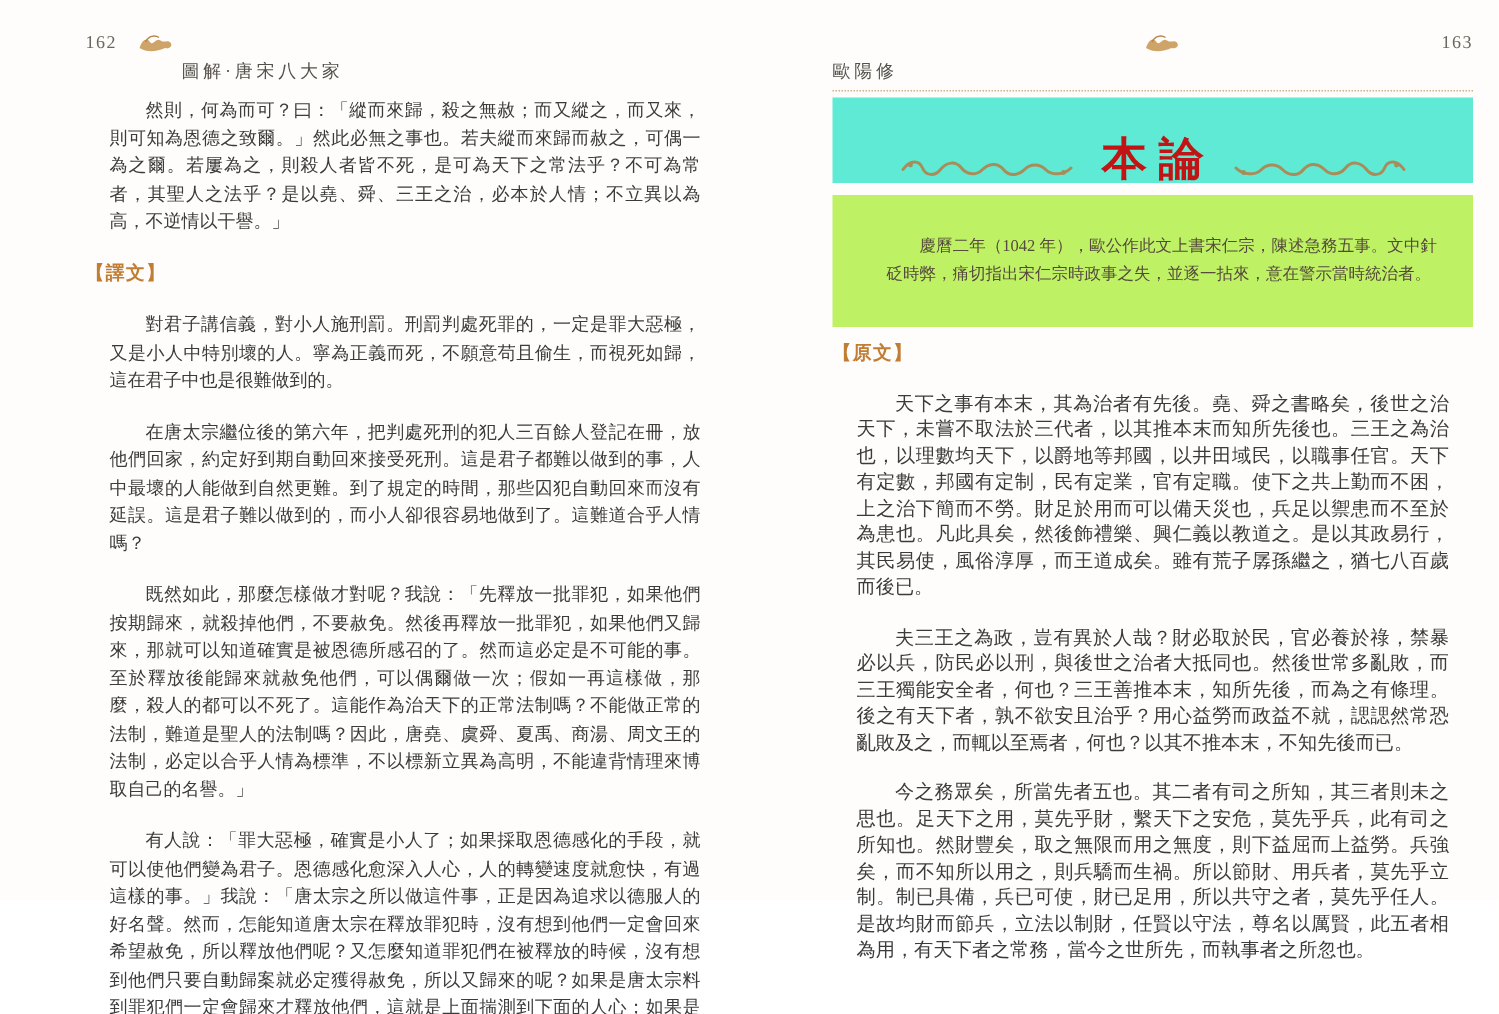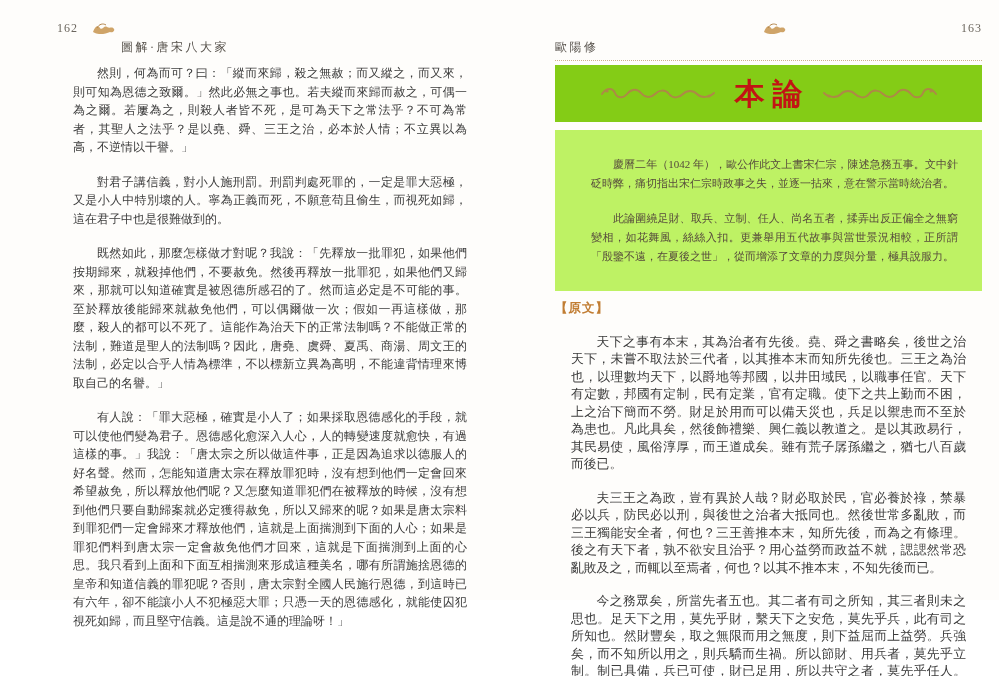--- a/index.html
+++ b/index.html
@@ -22,22 +22,22 @@
   .runhead-right{justify-content:space-between;}
   .runhead-right .pagenum{margin-left:9px;}
   .dragon{display:inline-block;margin:0 4px;line-height:0;}
 
   
   .body-left{margin-top:28px;font-size:12px;line-height:18.5px;text-align:justify;color:#3b3b3b;}
   .para{text-indent:2em;margin:16px;}
   .section-label{color:#c17d33;font-weight:bold;font-size:12.5px;letter-spacing:1px;margin:2px 0 2px 0;text-indent:0;}
   .rule{height:0;border-top:1px dotted #ccb08a;margin:24px 0 4px 0;}
   .banner{
-    height:57px;background:#84cc16;
-    display:flex;align-items:center;justify-content:center;
+    height:57px;background:#5eead4;
+    display:flex;align-items:flex-end;justify-content:center;
   }
   .chapter-title{
     color:#c21414;font-size:30px;font-weight:bold;letter-spacing:8px;
     margin:0 10px;line-height:1;text-indent:8px;
   }
   .flourish{line-height:0;opacity:.9;}
   .flourish.mirror{transform:scaleX(-1);}
   .intro-box{
     background:#bef264;margin-top:8px;padding:9px 8px 9px 20px;
     font-size:11px;line-height:19px;color:#564a3c;text-align:justify;
@@ -57,21 +57,23 @@
         <svg width="26" height="15" viewBox="0 0 26 15">
           <path d="M2 11 C4 5,7 4,9 7 C11 10,13 4,16 6 C19 8,21 5,23 8 C24 9.5,22 12,19 11 C15 13,8 14,4 12 Z" fill="#cfa468"></path>
           <path d="M6 7 C8 3,12 2,15 4" stroke="#b4854a" stroke-width="1" fill="none"></path>
         </svg>
       </span>
       <span class="title">圖解·唐宋八大家</span>
     </div>
 
     <div class="body-left">
       <p class="para">然則，何為而可？曰：「縱而來歸，殺之無赦；而又縱之，而又來，則可知為恩德之致爾。」然此必無之事也。若夫縱而來歸而赦之，可偶一為之爾。若屢為之，則殺人者皆不死，是可為天下之常法乎？不可為常者，其聖人之法乎？是以堯、舜、三王之治，必本於人情；不立異以為高，不逆情以干譽。」</p>
+      <p class="para section-label">【譯文】</p>
       <p class="para">對君子講信義，對小人施刑罰。刑罰判處死罪的，一定是罪大惡極，又是小人中特別壞的人。寧為正義而死，不願意苟且偷生，而視死如歸，這在君子中也是很難做到的。</p>
+      <p class="para">在唐太宗繼位後的第六年，把判處死刑的犯人三百餘人登記在冊，放他們回家，約定好到期自動回來接受死刑。這是君子都難以做到的事，人中最壞的人能做到自然更難。到了規定的時間，那些囚犯自動回來而沒有延誤。這是君子難以做到的，而小人卻很容易地做到了。這難道合乎人情嗎？</p>
       <p class="para">既然如此，那麼怎樣做才對呢？我說：「先釋放一批罪犯，如果他們按期歸來，就殺掉他們，不要赦免。然後再釋放一批罪犯，如果他們又歸來，那就可以知道確實是被恩德所感召的了。然而這必定是不可能的事。至於釋放後能歸來就赦免他們，可以偶爾做一次；假如一再這樣做，那麼，殺人的都可以不死了。這能作為治天下的正常法制嗎？不能做正常的法制，難道是聖人的法制嗎？因此，唐堯、虞舜、夏禹、商湯、周文王的法制，必定以合乎人情為標準，不以標新立異為高明，不能違背情理來博取自己的名譽。」</p>
       <p class="para">有人說：「罪大惡極，確實是小人了；如果採取恩德感化的手段，就可以使他們變為君子。恩德感化愈深入人心，人的轉變速度就愈快，有過這樣的事。」我說：「唐太宗之所以做這件事，正是因為追求以德服人的好名聲。然而，怎能知道唐太宗在釋放罪犯時，沒有想到他們一定會回來希望赦免，所以釋放他們呢？又怎麼知道罪犯們在被釋放的時候，沒有想到他們只要自動歸案就必定獲得赦免，所以又歸來的呢？如果是唐太宗料到罪犯們一定會歸來才釋放他們，這就是上面揣測到下面的人心；如果是罪犯們料到唐太宗一定會赦免他們才回來，這就是下面揣測到上面的心思。我只看到上面和下面互相揣測來形成這種美名，哪有所謂施捨恩德的皇帝和知道信義的罪犯呢？否則，唐太宗對全國人民施行恩德，到這時已有六年，卻不能讓小人不犯極惡大罪；只憑一天的恩德感化，就能使囚犯視死如歸，而且堅守信義。這是說不通的理論呀！」</p>
     </div>
   </div>
 
   <div class="page page-right">
     <div class="runhead runhead-right">
       <span class="title">歐陽修</span>
       <span class="dragon">
         <svg width="26" height="15" viewBox="0 0 26 15">
@@ -98,21 +100,20 @@
         <svg width="118" height="18" viewBox="0 0 118 18">
           <path d="M3 9 C8 2,14 3,16 8 C18 13,24 14,28 9 C32 4,38 3,42 8 C46 13,52 13,56 9 C60 5,66 4,70 9 C74 14,80 13,84 9 C88 5,94 5,98 9 C102 13,110 13,115 8" stroke="#b2824c" stroke-width="2" fill="none" stroke-linecap="round"></path>
           <circle cx="8" cy="6" r="1.6" fill="#b2824c"></circle>
             <circle cx="110" cy="11" r="1.6" fill="#b2824c"></circle>
         </svg>
       </span>
     </div>
 
     <div class="intro-box">
       <p class="para">慶曆二年（1042 年），歐公作此文上書宋仁宗，陳述急務五事。文中針砭時弊，痛切指出宋仁宗時政事之失，並逐一拈來，意在警示當時統治者。</p>
-      <p class="para">此論圍繞足財、取兵、立制、任人、尚名五者，揉弄出反正偏全之無窮變相，如花舞風，絲絲入扣。更兼舉用五代故事與當世景況相較，正所謂「殷鑒不遠，在夏後之世」，從而增添了文章的力度與分量，極具說服力。</p>
     </div>
 
     <div class="body-right">
       <p class="para section-label">【原文】</p>
       <p class="para">天下之事有本末，其為治者有先後。堯、舜之書略矣，後世之治天下，未嘗不取法於三代者，以其推本末而知所先後也。三王之為治也，以理數均天下，以爵地等邦國，以井田域民，以職事任官。天下有定數，邦國有定制，民有定業，官有定職。使下之共上勤而不困，上之治下簡而不勞。財足於用而可以備天災也，兵足以禦患而不至於為患也。凡此具矣，然後飾禮樂、興仁義以教道之。是以其政易行，其民易使，風俗淳厚，而王道成矣。雖有荒子孱孫繼之，猶七八百歲而後已。</p>
       <p class="para">夫三王之為政，豈有異於人哉？財必取於民，官必養於祿，禁暴必以兵，防民必以刑，與後世之治者大抵同也。然後世常多亂敗，而三王獨能安全者，何也？三王善推本末，知所先後，而為之有條理。後之有天下者，孰不欲安且治乎？用心益勞而政益不就，諰諰然常恐亂敗及之，而輒以至焉者，何也？以其不推本末，不知先後而已。</p>
       <p class="para">今之務眾矣，所當先者五也。其二者有司之所知，其三者則未之思也。足天下之用，莫先乎財，繫天下之安危，莫先乎兵，此有司之所知也。然財豐矣，取之無限而用之無度，則下益屈而上益勞。兵強矣，而不知所以用之，則兵驕而生禍。所以節財、用兵者，莫先乎立制。制已具備，兵已可使，財已足用，所以共守之者，莫先乎任人。是故均財而節兵，立法以制財，任賢以守法，尊名以厲賢，此五者相為用，有天下者之常務，當今之世所先，而執事者之所忽也。</p>
     </div>
   </div>
 

